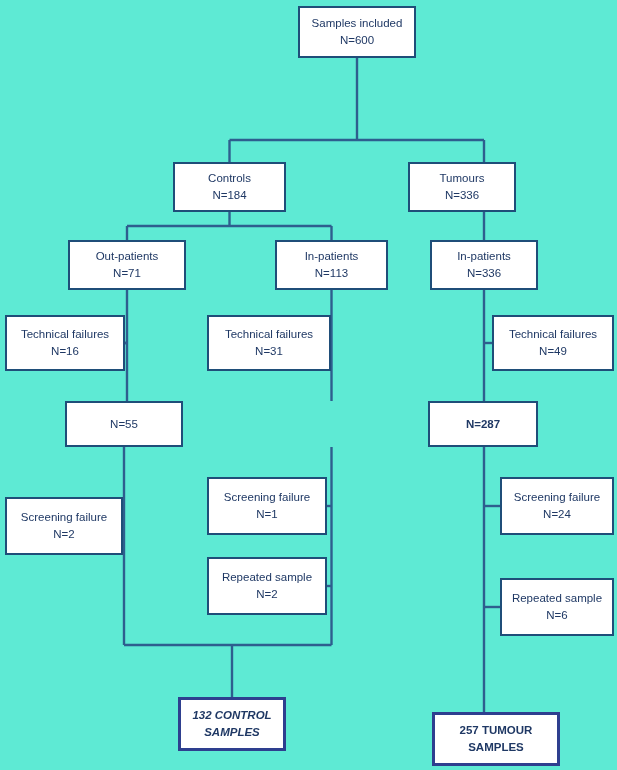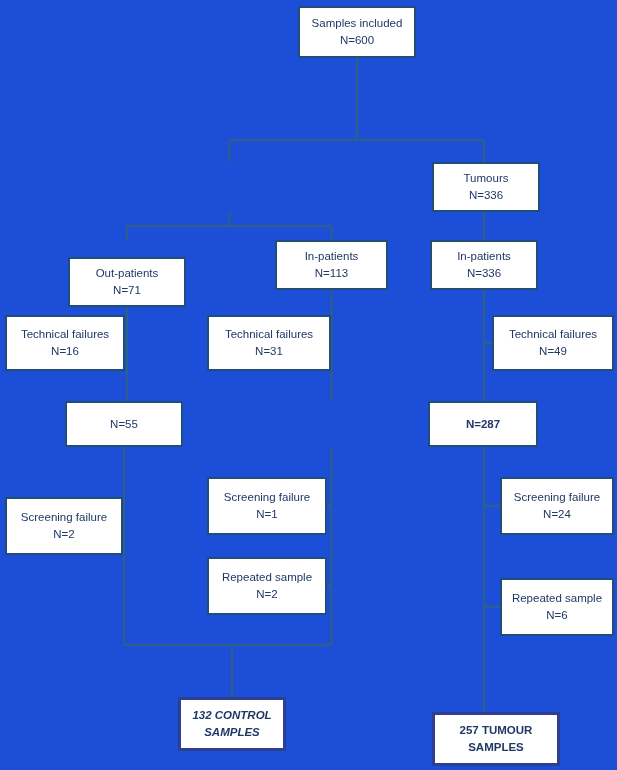--- a/index.html
+++ b/index.html
@@ -4,21 +4,21 @@
 <style>
   html, body {
     margin: 0;
     padding: 0;
     background: #ffffff;
   }
   #canvas {
     position: relative;
     width: 617px;
     height: 770px;
-    background: #1d4ed8;
+    background: #5eead4;
     font-family: "Liberation Sans", sans-serif;
     overflow: hidden;
   }
   #edges {
     position: absolute;
     left: 0;
     top: 0;
     width: 617px;
     height: 770px;
     pointer-events: none;
@@ -95,27 +95,31 @@
       <path d="M124,645 L331.5,645"></path>
       <path d="M232,645 L232,697"></path>
     </g>
   </svg>
 
   <div class="node" style="left:298px;top:6px;width:118px;height:52px;">
     <span class="line1">Samples included</span>
     <span class="line2">N=600</span>
   </div>
 
+  <div class="node" style="left:173px;top:162px;width:113px;height:50px;">
+    <span class="line1">Controls</span>
+    <span class="line2">N=184</span>
+  </div>
 
-  <div class="node" style="left:432px;top:162px;width:108px;height:50px;">
+  <div class="node" style="left:408px;top:162px;width:108px;height:50px;">
     <span class="line1">Tumours</span>
     <span class="line2">N=336</span>
   </div>
 
-  <div class="node" style="left:68px;top:240px;width:118px;height:50px;margin-top:17px;">
+  <div class="node" style="left:68px;top:240px;width:118px;height:50px;">
     <span class="line1">Out-patients</span>
     <span class="line2">N=71</span>
   </div>
 
   <div class="node" style="left:275px;top:240px;width:113px;height:50px;">
     <span class="line1">In-patients</span>
     <span class="line2">N=113</span>
   </div>
 
   <div class="node" style="left:430px;top:240px;width:108px;height:50px;">

